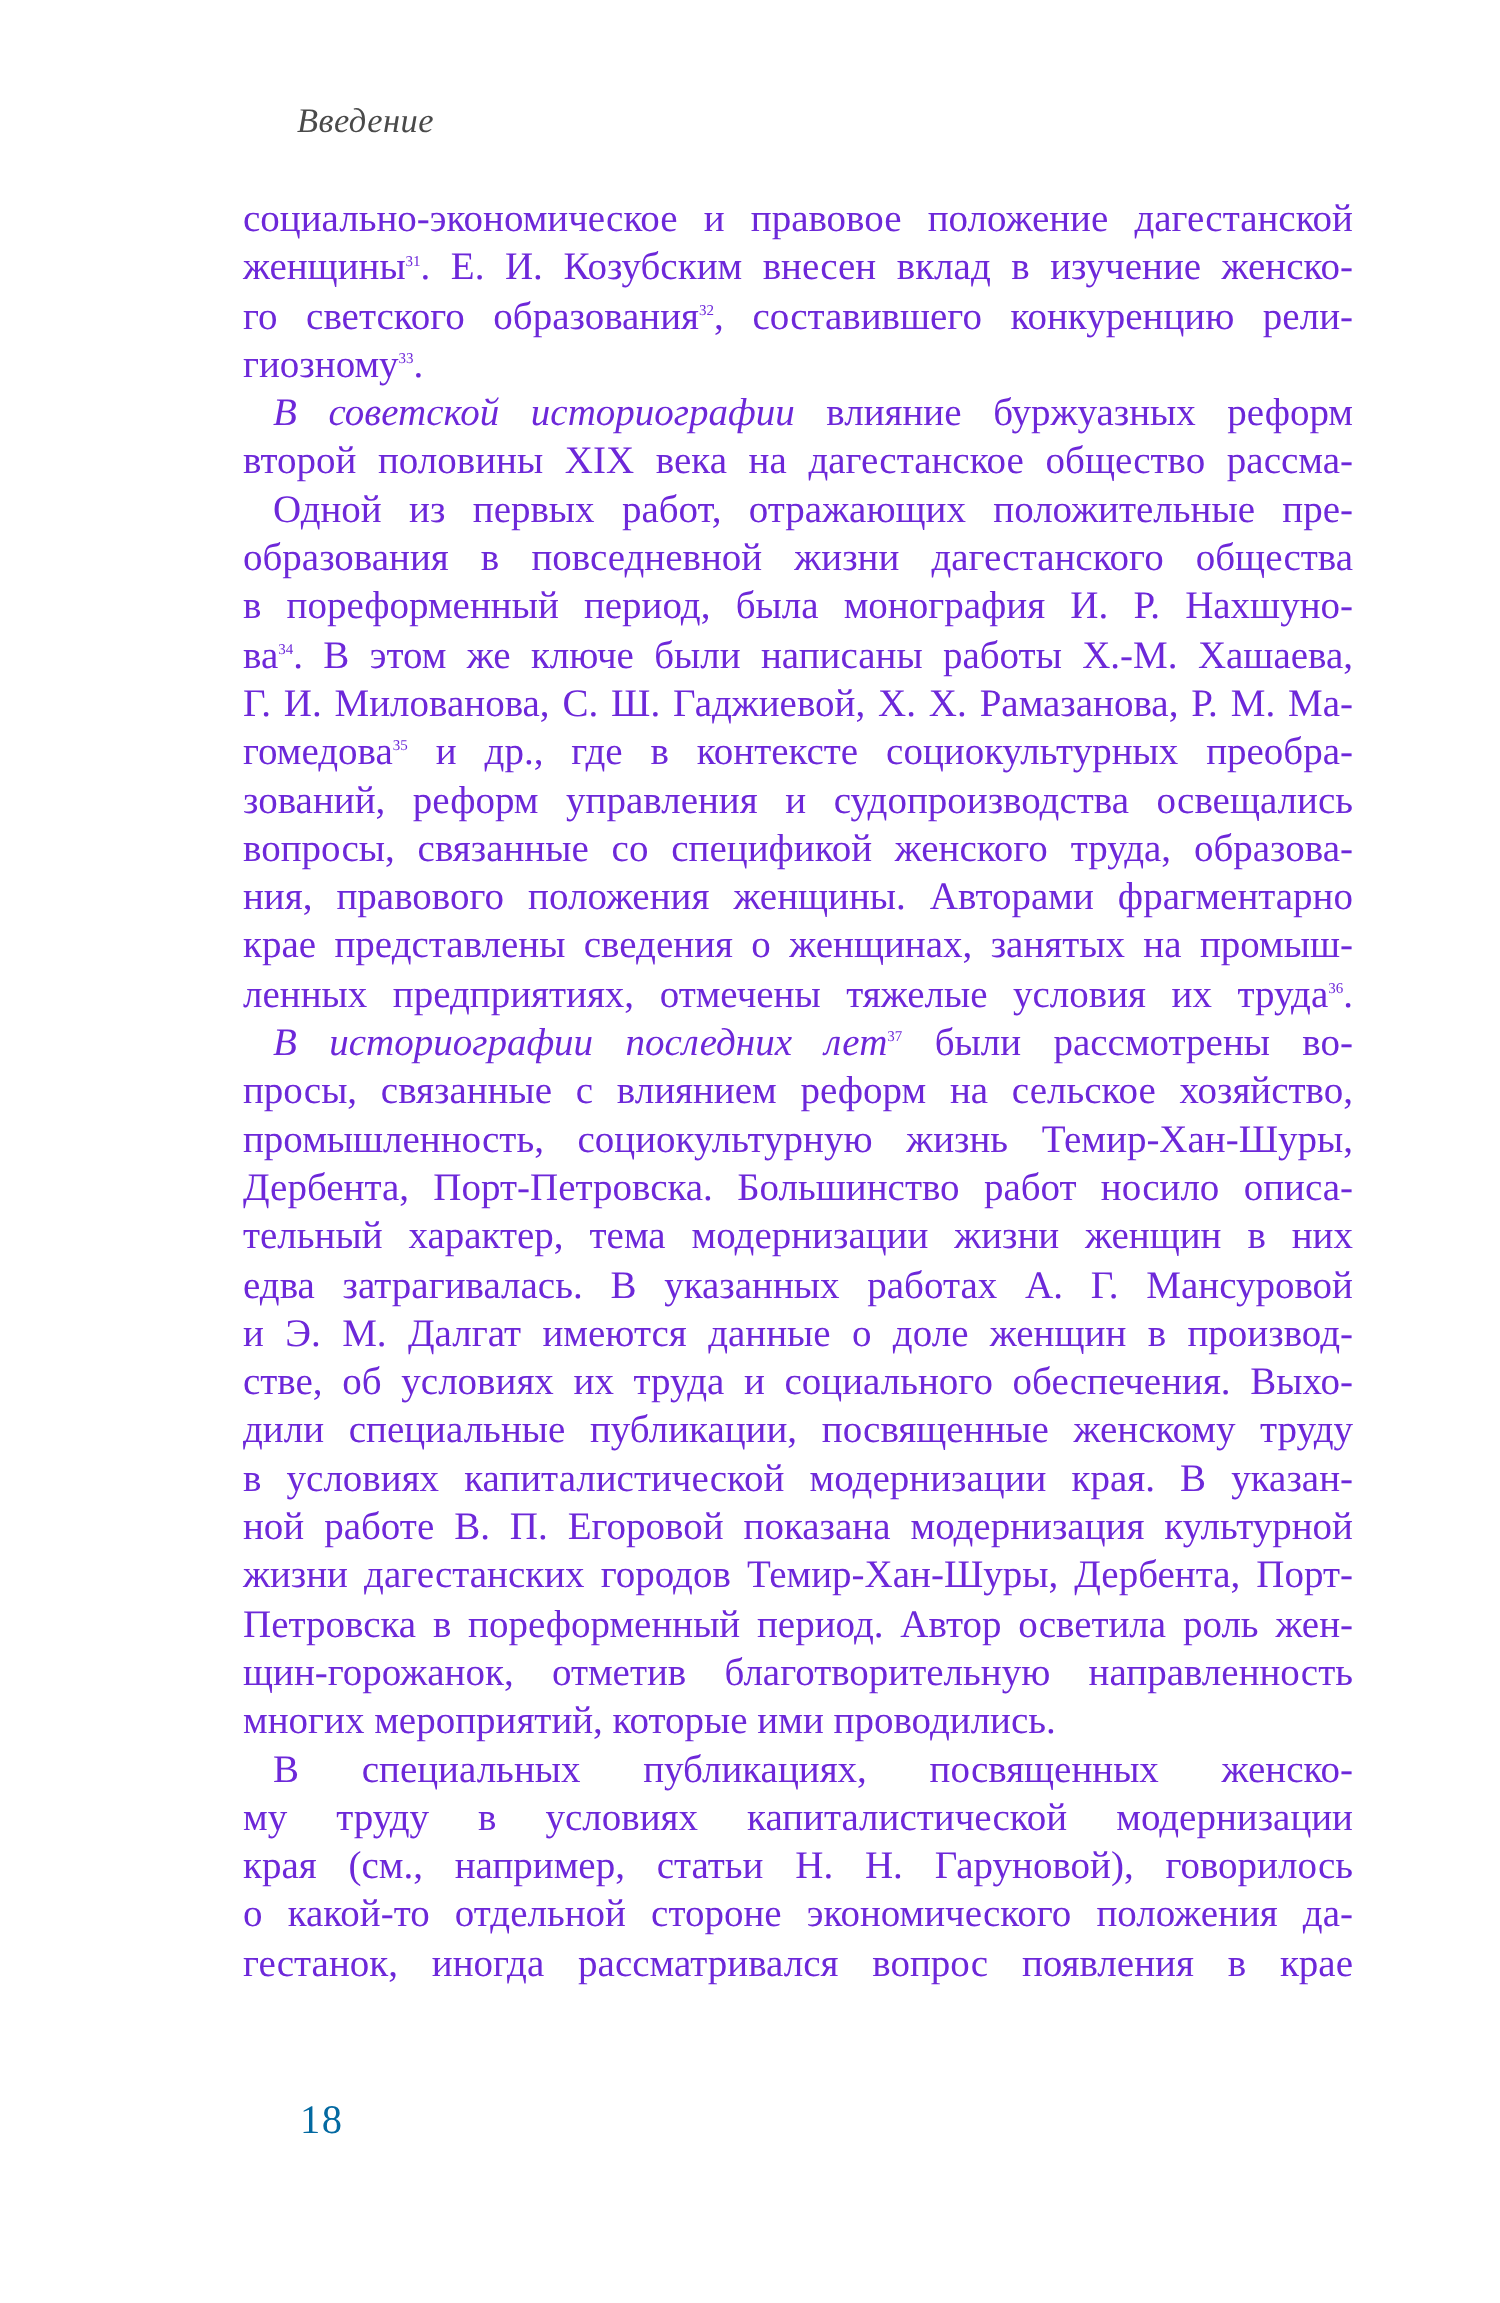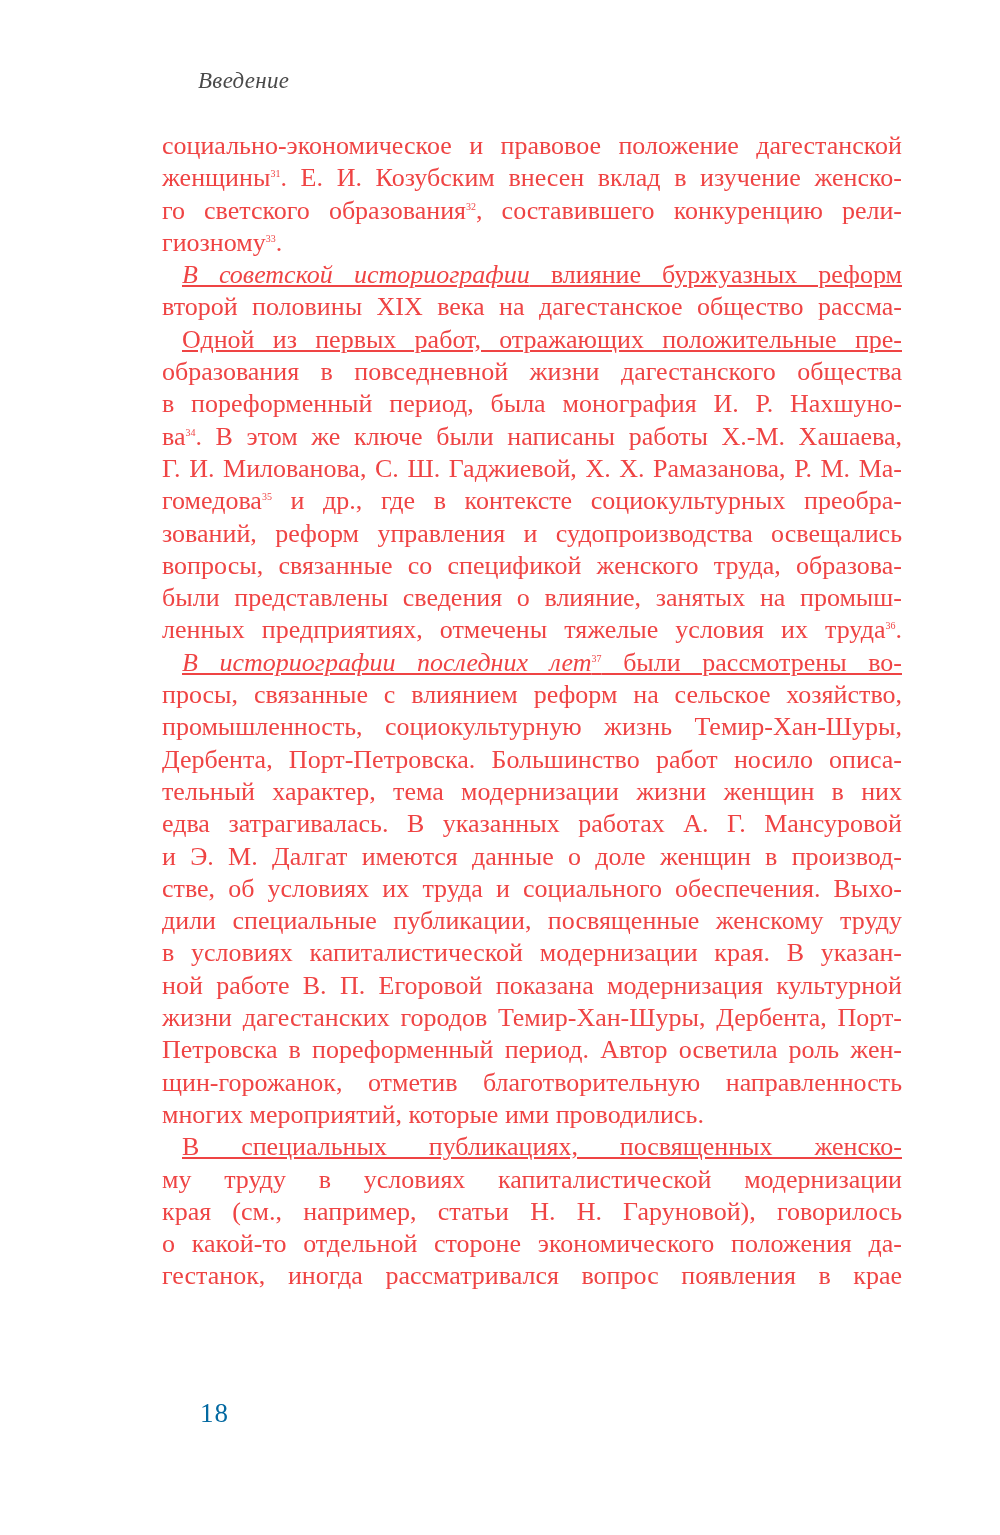--- a/index.html
+++ b/index.html
@@ -32,21 +32,21 @@
   }
   .para { margin: 0; }
   .line {
     text-align: justify;
     text-align-last: justify;
     white-space: normal;
   }
   .line.lastline {
     text-align-last: left;
   }
-  .line.indent { text-indent: 20px; text-decoration: underline; }
+  .line.indent { text-indent: 20px; }
   .it { font-style: italic; }
   .sup {
     font-size: 10px;
     line-height: 0;
     position: relative;
     top: -9px;
     letter-spacing: 0;
   }
   .page-number {
     position: absolute;
@@ -55,41 +55,42 @@
     color: #0369a1;
     letter-spacing: 1px;
   }
 </style>
 </head>
 <body style="background: rgb(255, 255, 255);">
 
 <div class="page">
   <div class="running-header" style="color: rgb(74, 74, 74);">Введение</div>
 
-  <div class="body-text" style="color: #ef4444;">
+  <div class="body-text" style="color: #6d28d9;">
       <div class="para">
         <div class="line"><span class="">социально-экономическое и правовое положение дагестанской</span></div>
         <div class="line"><span class="">женщины</span><span class="sup">31</span><span class="">. Е. И. Козубским внесен вклад в изучение женско-</span></div>
         <div class="line"><span class="">го светского образования</span><span class="sup">32</span><span class="">, составившего конкуренцию рели-</span></div>
         <div class="line lastline"><span class="">гиозному</span><span class="sup">33</span><span class="">.</span></div>
       </div>
       <div class="para">
         <div class="line indent"><span class=" it">В советской историографии</span><span class=""> влияние буржуазных реформ</span></div>
         <div class="line"><span class="">второй половины XIX века на дагестанское общество рассма-</span></div>
       </div>
       <div class="para">
         <div class="line indent"><span class="">Одной из первых работ, отражающих положительные пре-</span></div>
         <div class="line"><span class="">образования в повседневной жизни дагестанского общества</span></div>
         <div class="line"><span class="">в пореформенный период, была монография И. Р. Нахшуно-</span></div>
         <div class="line"><span class="">ва</span><span class="sup">34</span><span class="">. В этом же ключе были написаны работы Х.-М. Хашаева,</span></div>
         <div class="line"><span class="">Г. И. Милованова, С. Ш. Гаджиевой, Х. Х. Рамазанова, Р. М. Ма-</span></div>
         <div class="line"><span class="">гомедова</span><span class="sup">35</span><span class=""> и др., где в контексте социокультурных преобра-</span></div>
         <div class="line"><span class="">зований, реформ управления и судопроизводства освещались</span></div>
         <div class="line"><span class="">вопросы, связанные со спецификой женского труда, образова-</span></div>
-        <div class="line"><span class="">были представлены сведения о влияние, занятых на промыш-</span></div>
+        <div class="line"><span class="">ния, правового положения женщины. Авторами фрагментарно</span></div>
+        <div class="line"><span class="">крае представлены сведения о женщинах, занятых на промыш-</span></div>
         <div class="line"><span class="">ленных предприятиях, отмечены тяжелые условия их труда</span><span class="sup">36</span><span class="">.</span></div>
       </div>
       <div class="para">
         <div class="line indent"><span class=" it">В историографии последних лет</span><span class="sup">37</span><span class=""> были рассмотрены во-</span></div>
         <div class="line"><span class="">просы, связанные с влиянием реформ на сельское хозяйство,</span></div>
         <div class="line"><span class="">промышленность, социокультурную жизнь Темир-Хан-Шуры,</span></div>
         <div class="line"><span class="">Дербента, Порт-Петровска. Большинство работ носило описа-</span></div>
         <div class="line"><span class="">тельный характер, тема модернизации жизни женщин в них</span></div>
         <div class="line"><span class="">едва затрагивалась. В указанных работах А. Г. Мансуровой</span></div>
         <div class="line"><span class="">и Э. М. Далгат имеются данные о доле женщин в производ-</span></div>

